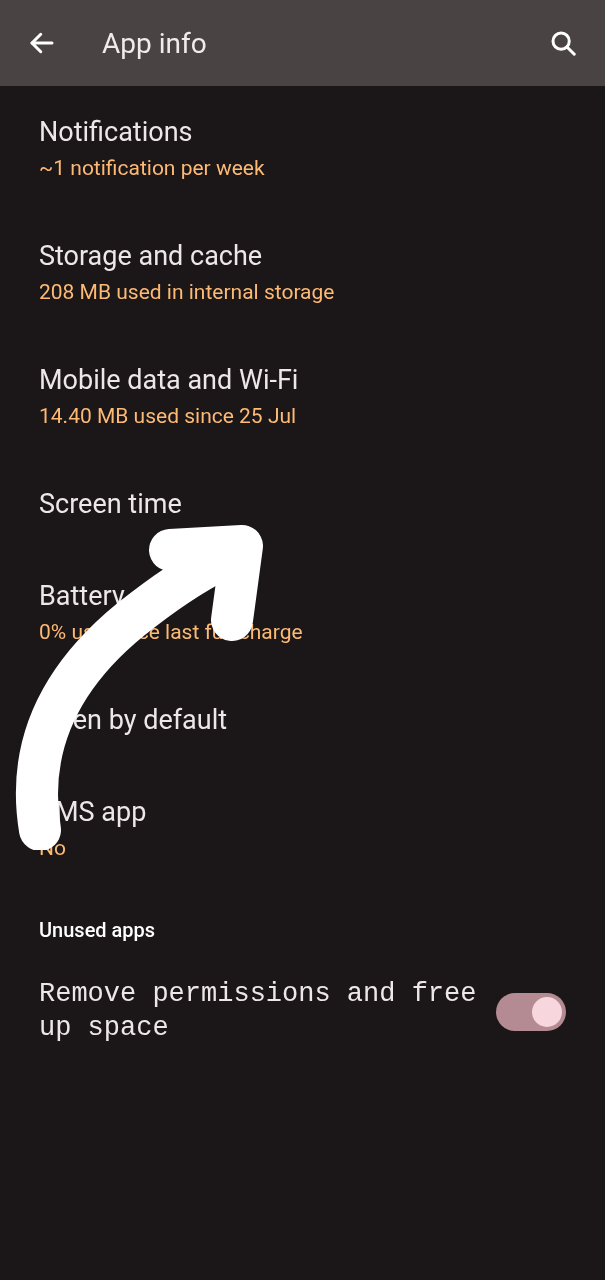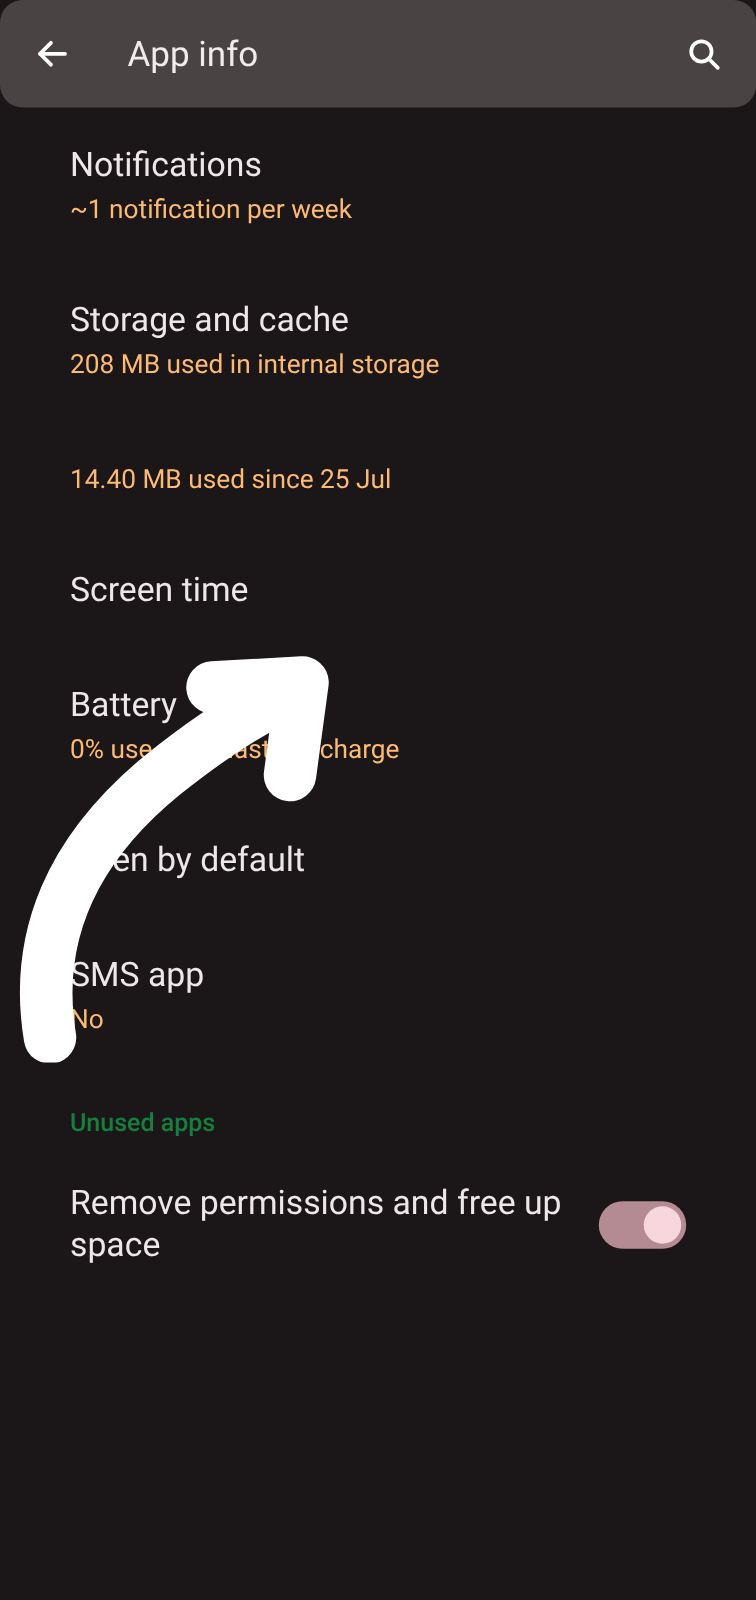--- a/index.html
+++ b/index.html
@@ -11,21 +11,20 @@
     color: #e9e1e3;
     overflow: hidden;
     position: relative;
   }
   .header {
     height: 86px;
     background: #4a4344;
     display: flex;
     align-items: center;
     padding: 0 22px;
-    border-radius: 18px;
   }
   .back-btn {
     color: #fff;
     display: flex;
     align-items: center;
     justify-content: center;
     width: 40px;
     height: 40px;
   }
   .header-title {
@@ -36,46 +35,47 @@
   }
   .search-btn {
     color: #fff;
     display: flex;
     align-items: center;
     justify-content: center;
     width: 40px;
     height: 40px;
   }
   .content {
-    padding: 0 56px;
+    padding: 0 39px;
   }
   .item {
     padding: 30px 0;
   }
   .item-title {
     font-size: 27px;
     color: #eee7e9;
     font-weight: 400;
   }
   .item-sub {
     font-size: 21px;
     color: #fdba74;
     margin-top: 8px;
   }
   .section-header {
     font-size: 20px;
-    color: #15803d;
+    color: #ffffff;
     font-weight: 500;
     padding-top: 28px;
     padding-bottom: 6px;
   }
   .toggle-row {
     display: flex;
     align-items: center;
     padding-top: 30px;
+    font-family: Liberation Mono, monospace;
   }
   .toggle-row .item-title {
     flex: 1;
     line-height: 1.25;
     padding-right: 16px;
   }
   .switch {
     width: 70px;
     height: 38px;
     border-radius: 38px;
@@ -127,20 +127,21 @@
     <div class="item-sub">~1 notification per week</div>
   </div>
 
 
   <div class="item">
     <div class="item-title">Storage and cache</div>
     <div class="item-sub">208 MB used in internal storage</div>
   </div>
 
   <div class="item">
+    <div class="item-title">Mobile data and Wi-Fi</div>
     <div class="item-sub">14.40 MB used since 25 Jul</div>
   </div>
 
   <div class="item">
     <div class="item-title">Screen time</div>
   </div>
 
   <div class="item">
     <div class="item-title">Battery</div>
     <div class="item-sub">0% use since last full charge</div>

